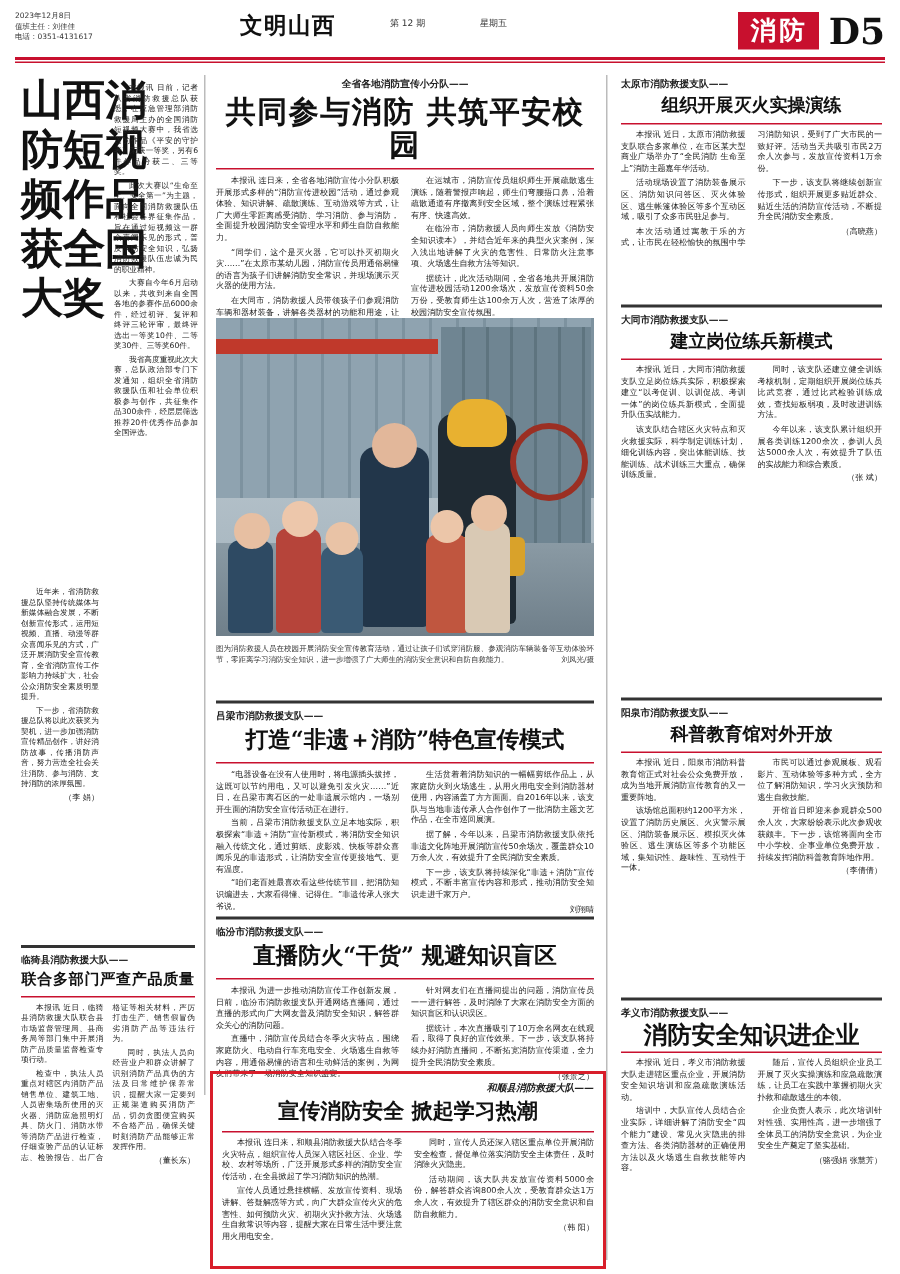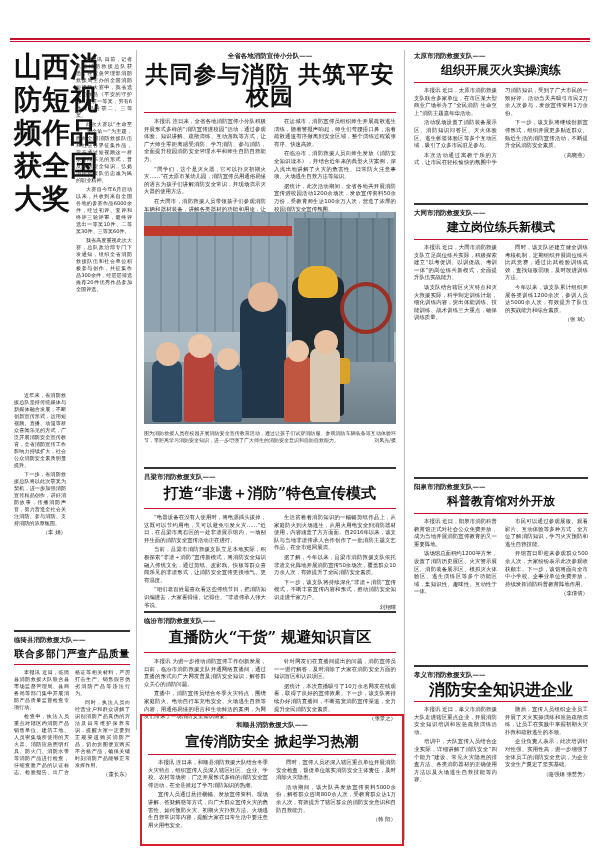--- a/index.html
+++ b/index.html
@@ -53,20 +53,36 @@
 
   .redbox{position:absolute;border:2px solid #d81e2a;}
 
   .hr-red{border-top:1px solid #c8102e;}
 </style>
 </head>
 <body>
 
 <div class="page">
 
+  <div class="masthead">
+    <div class="mh-left">
+      <div>2023年12月8日</div>
+      <div>值班主任：刘佳佳</div>
+      <div>电话：0351-4131617</div>
+    </div>
+    <div class="mh-logo">
+      <div class="cn">文明山西</div>
+    </div>
+    <div class="mh-date">第 12 期</div>
+    <div class="mh-week">星期五</div>
+    <div class="mh-right">
+      <div class="mh-badge">消防</div>
+      <div class="mh-page">D5</div>
+    </div>
+  </div>
   <div class="mh-rule"></div>
   <div class="mh-rule2"></div>
 
   <div class="vrule" style="left:136px;top:50px;height:680px;"></div>
   <div class="vrule" style="left:404px;top:50px;height:790px;"></div>
 
   <div class="vhead">山西消防短视频作品获全国大奖</div>
 
   <div style="position:absolute;left:76px;top:56px;width:56px;">
     <div class="body" style="font-size:5.1px;line-height:7px;">
@@ -93,21 +109,21 @@
     <div class="body" style="column-count:2;column-gap:6px;font-size:5.1px;line-height:7px;">
       <p>本报讯 近日，临猗县消防救援大队联合县市场监督管理局、县商务局等部门集中开展消防产品质量监督检查专项行动。</p>
       <p>检查中，执法人员重点对辖区内消防产品销售单位、建筑工地、人员密集场所使用的灭火器、消防应急照明灯具、防火门、消防水带等消防产品进行检查，仔细查验产品的认证标志、检验报告、出厂合格证等相关材料，严厉打击生产、销售假冒伪劣消防产品等违法行为。</p>
       <p>同时，执法人员向经营业户和群众讲解了识别消防产品真伪的方法及日常维护保养常识，提醒大家一定要到正规渠道购买消防产品，切勿贪图便宜购买不合格产品，确保关键时刻消防产品能够正常发挥作用。</p>
       <div class="sign">（董长东）</div>
     </div>
   </div>
 
   <div style="position:absolute;left:144px;top:52px;width:252px;">
     <div class="kicker" style="text-align:center;">全省各地消防宣传小分队——</div>
-    <div class="headline" style="font-size:23px;line-height:22px;letter-spacing:1px;">共同参与消防 共筑平安校园</div>
+    <div class="headline" style="font-size:20px;line-height:22px;letter-spacing:1px;">共同参与消防 共筑平安校园</div>
     <div class="hr-red" style="margin:5px 0;"></div>
     <div style="display:flex;gap:8px;">
       <div class="body" style="flex:1;">
         <p>本报讯 连日来，全省各地消防宣传小分队积极开展形式多样的“消防宣传进校园”活动，通过参观体验、知识讲解、疏散演练、互动游戏等方式，让广大师生零距离感受消防、学习消防、参与消防，全面提升校园消防安全管理水平和师生自防自救能力。</p>
         <p>“同学们，这个是灭火器，它可以扑灭初期火灾……”在太原市某幼儿园，消防宣传员用通俗易懂的语言为孩子们讲解消防安全常识，并现场演示灭火器的使用方法。</p>
         <p>在大同市，消防救援人员带领孩子们参观消防车辆和器材装备，讲解各类器材的功能和用途，让孩子们近距离感受消防装备的魅力。</p>
         <p>“一看、二拔、三握、四压……”在晋中市，消防宣传员手把手教师生们使用灭火器，组织开展灭火实操演练，让大家在实践中掌握灭火技能。</p>
       </div>
       <div class="body" style="flex:1;">
         <p>在运城市，消防宣传员组织师生开展疏散逃生演练，随着警报声响起，师生们弯腰捂口鼻，沿着疏散通道有序撤离到安全区域，整个演练过程紧张有序、快速高效。</p>
@@ -190,21 +206,21 @@
         <p>生活贫着着消防知识的一幅幅剪纸作品上，从家庭防火到火场逃生，从用火用电安全到消防器材使用，内容涵盖了方方面面。自2016年以来，该支队与当地非遗传承人合作创作了一批消防主题文艺作品，在全市巡回展演。</p>
         <p>据了解，今年以来，吕梁市消防救援支队依托非遗文化阵地开展消防宣传50余场次，覆盖群众10万余人次，有效提升了全民消防安全素质。</p>
         <p>下一步，该支队将持续深化“非遗＋消防”宣传模式，不断丰富宣传内容和形式，推动消防安全知识走进千家万户。</p>
         <div class="sign">刘翔晴</div>
       </div>
     </div>
   </div>
 
   <div class="redbox" style="left:140px;top:714px;width:260px;height:128px;">
     <div style="padding:5px 6px;">
-      <div class="kicker" style="text-align:center;">和顺县消防救援大队——</div>
+      <div class="kicker" style="text-align:right;font-style:italic;">和顺县消防救援大队——</div>
       <div class="headline" style="font-size:14px;line-height:18px;text-align:center;">宣传消防安全 掀起学习热潮</div>
       <div class="hr-red" style="margin:4px 0;"></div>
       <div style="display:flex;gap:8px;">
         <div class="body" style="flex:1;">
           <p>本报讯 连日来，和顺县消防救援大队结合冬季火灾特点，组织宣传人员深入辖区社区、企业、学校、农村等场所，广泛开展形式多样的消防安全宣传活动，在全县掀起了学习消防知识的热潮。</p>
           <p>宣传人员通过悬挂横幅、发放宣传资料、现场讲解、答疑解惑等方式，向广大群众宣传火灾的危害性、如何预防火灾、初期火灾扑救方法、火场逃生自救常识等内容，提醒大家在日常生活中要注意用火用电安全。</p>
         </div>
         <div class="body" style="flex:1;">
           <p>同时，宣传人员还深入辖区重点单位开展消防安全检查，督促单位落实消防安全主体责任，及时消除火灾隐患。</p>
           <p>活动期间，该大队共发放宣传资料5000余份，解答群众咨询800余人次，受教育群众达1万余人次，有效提升了辖区群众的消防安全意识和自防自救能力。</p>
@@ -234,21 +250,21 @@
     <div class="hr-red" style="margin:4px 0;"></div>
     <div class="body" style="column-count:2;column-gap:8px;">
       <p>本报讯 近日，大同市消防救援支队立足岗位练兵实际，积极探索建立“以考促训、以训促战、考训一体”的岗位练兵新模式，全面提升队伍实战能力。</p>
       <p>该支队结合辖区火灾特点和灭火救援实际，科学制定训练计划，细化训练内容，突出体能训练、技能训练、战术训练三大重点，确保训练质量。</p>
       <p>同时，该支队还建立健全训练考核机制，定期组织开展岗位练兵比武竞赛，通过比武检验训练成效，查找短板弱项，及时改进训练方法。</p>
       <p>今年以来，该支队累计组织开展各类训练1200余次，参训人员达5000余人次，有效提升了队伍的实战能力和综合素质。</p>
       <div class="sign">（张 斌）</div>
     </div>
   </div>
 
-  <div style="position:absolute;left:414px;top:472px;width:174px;">
+  <div style="position:absolute;left:414px;top:460px;width:174px;">
     <div class="rule-dbl"></div>
     <div class="kicker">阳泉市消防救援支队——</div>
     <div class="headline" style="font-size:12px;line-height:15px;">科普教育馆对外开放</div>
     <div class="hr-red" style="margin:4px 0;"></div>
     <div class="body" style="column-count:2;column-gap:8px;">
       <p>本报讯 近日，阳泉市消防科普教育馆正式对社会公众免费开放，成为当地开展消防宣传教育的又一重要阵地。</p>
       <p>该场馆总面积约1200平方米，设置了消防历史展区、火灾警示展区、消防装备展示区、模拟灭火体验区、逃生演练区等多个功能区域，集知识性、趣味性、互动性于一体。</p>
       <p>市民可以通过参观展板、观看影片、互动体验等多种方式，全方位了解消防知识，学习火灾预防和逃生自救技能。</p>
       <p>开馆首日即迎来参观群众500余人次，大家纷纷表示此次参观收获颇丰。下一步，该馆将面向全市中小学校、企事业单位免费开放，持续发挥消防科普教育阵地作用。</p>
       <div class="sign">（李倩倩）</div>

